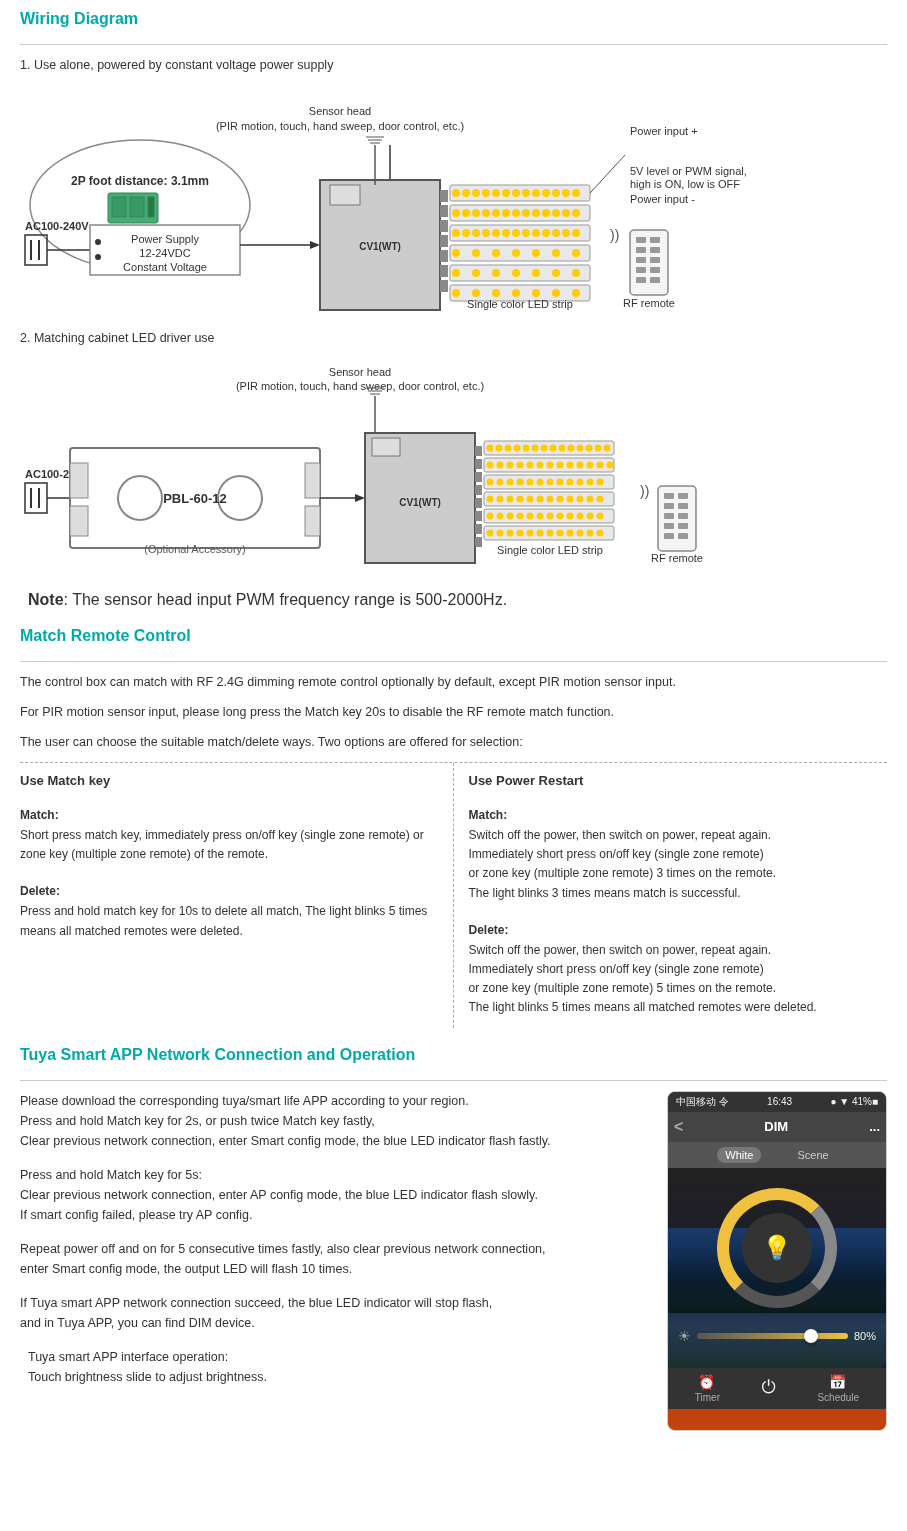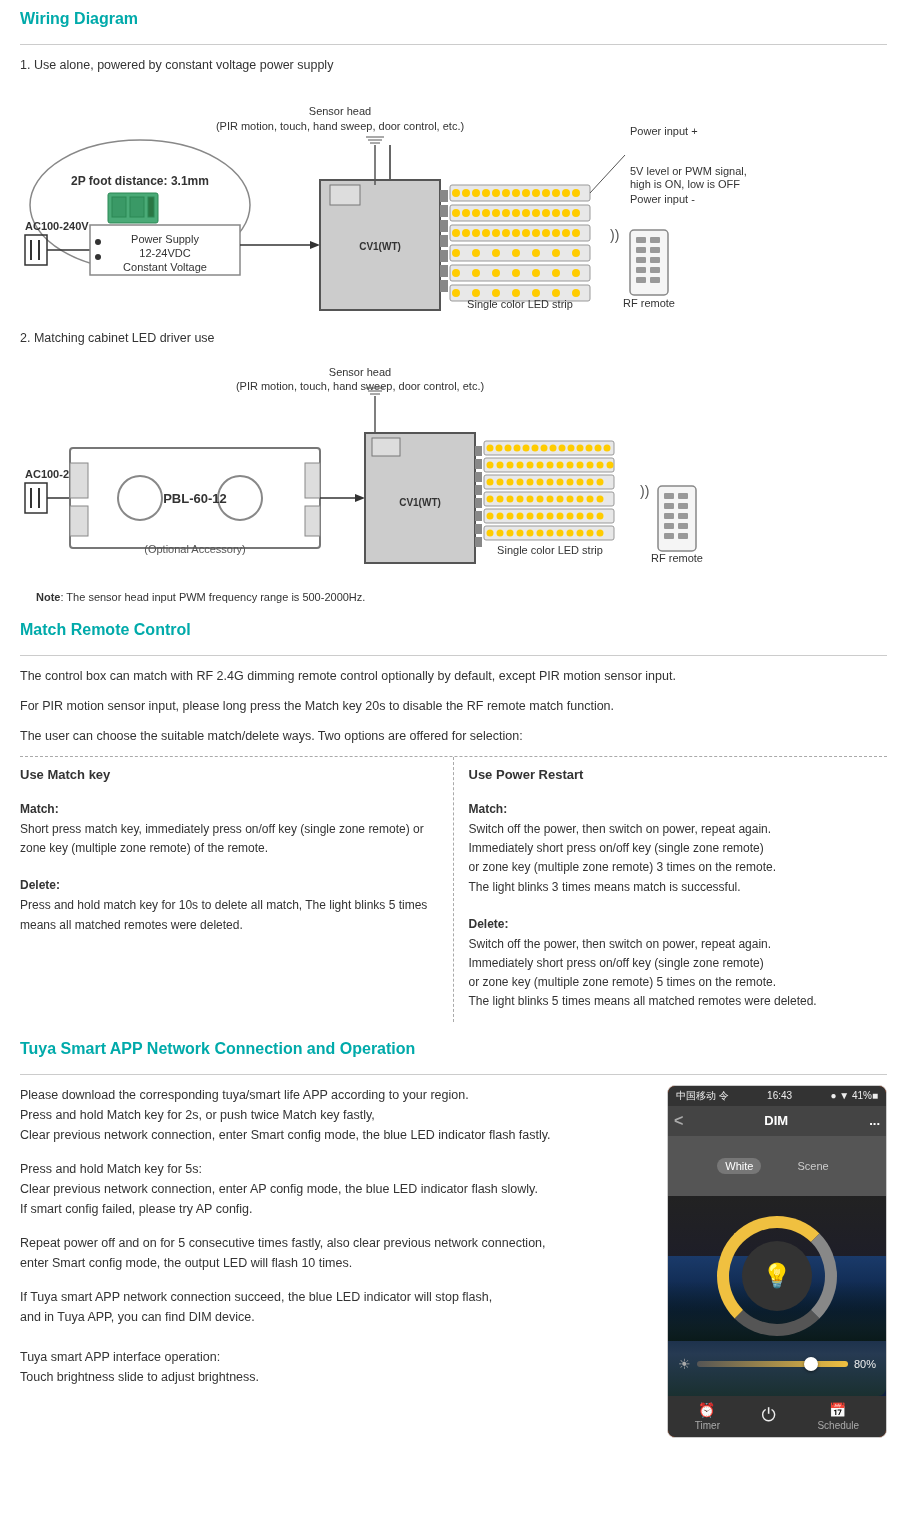--- a/index.html
+++ b/index.html
@@ -20,22 +20,22 @@
       margin-bottom: 10px;
     }
     .section { margin-bottom: 18px; }
     .diagram-area {
       border: none;
       margin: 10px 0;
       position: relative;
     }
     
     .note-text {
-      font-size: 11px;
-      margin: 8px 16px;
+      font-size: 16px;
+      margin: 8px 8px;
     }
     .note-text strong { font-weight: bold; }
     
     .match-remote-text {
       font-size: 12.5px;
       line-height: 1.6;
       margin-bottom: 10px;
     }
     
     .two-col-section {
@@ -105,21 +105,21 @@
       display: flex;
       align-items: center;
       justify-content: space-between;
     }
     .app-header .back-arrow { font-size: 16px; color: #aaa; }
     .app-tabs {
       background: #555;
       display: flex;
       justify-content: center;
       gap: 28px;
-      padding: 22px;
+      padding: 5px;
       align-items: center;
     }
     .app-tab {
       color: #ccc;
       font-size: 11px;
       padding: 2px 8px;
     }
     .app-tab.active {
       background: #777;
       border-radius: 10px;
@@ -568,23 +568,23 @@
 
     <div class="tuya-text">
       <p class="body-text" style="white-space: pre-line; margin-bottom: 14px;">Please download the corresponding tuya/smart life APP according to your region.
 Press and hold Match key for 2s, or push twice Match key fastly,
 Clear previous network connection, enter Smart config mode, the blue LED indicator flash fastly.</p>
       <p class="body-text" style="white-space: pre-line; margin-bottom: 14px;">Press and hold Match key for 5s:
 Clear previous network connection, enter AP config mode, the blue LED indicator flash slowly.
 If smart config failed, please try AP config.</p>
       <p class="body-text" style="white-space: pre-line; margin-bottom: 14px;">Repeat power off and on for 5 consecutive times fastly, also clear previous network connection,
 enter Smart config mode, the output LED will flash 10 times.</p>
-      <p class="body-text" style="white-space: pre-line; margin-bottom: 20px;">If Tuya smart APP network connection succeed, the blue LED indicator will stop flash,
+      <p class="body-text" style="white-space: pre-line; margin-bottom: 14px;">If Tuya smart APP network connection succeed, the blue LED indicator will stop flash,
 and in Tuya APP, you can find DIM device.</p>
-      <p class="body-text" style="white-space: pre-line; margin-bottom: 14px;">Tuya smart APP interface operation:
+      <p class="body-text" style="white-space: pre-line; margin-bottom: 14px; margin-left: 8px;">Tuya smart APP interface operation:
 Touch brightness slide to adjust brightness.</p>
     </div>
 
     <div class="tuya-app-screenshot">
 
       <div class="app-status-bar">
         <span>中国移动 令</span>
         <span>16:43</span>
         <span>● ▼ 41%■</span>
       </div>

